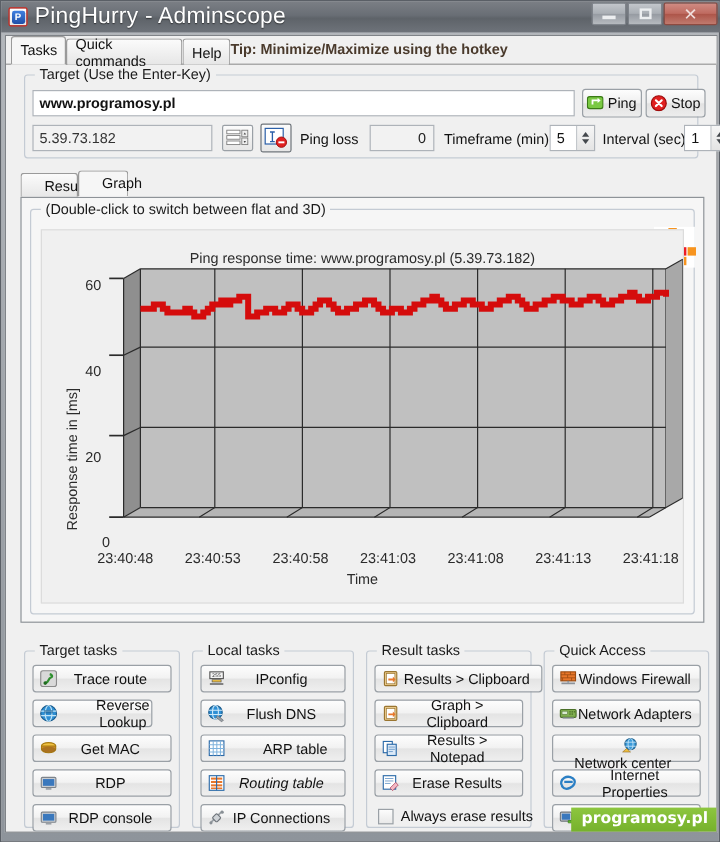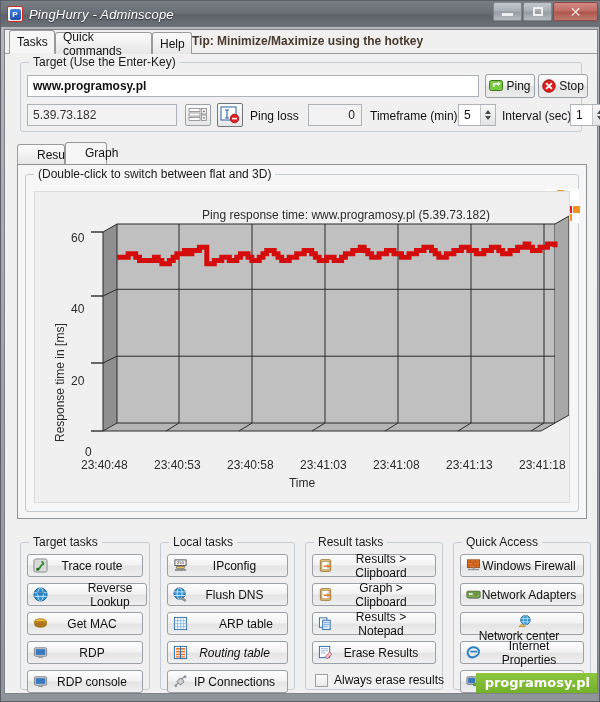--- a/index.html
+++ b/index.html
@@ -29,23 +29,22 @@
     display: flex; align-items: center; justify-content: center;
     flex: 0 0 auto;
   }
   .title-icon i {
     display: block; width: 11px; height: 11px; border-radius: 2px;
     background: linear-gradient(to bottom,#3f7fe0,#1f4fa8);
     color: #fff; font-style: normal; font-size: 8px; font-weight: bold;
     line-height: 11px; text-align: center;
   }
   .title-text {
-    color: #ffffff; font-size: 13px; letter-spacing: .2px;
+    color: #ffffff; font-size: 19px; letter-spacing: .2px;
     text-shadow: 0 1px 1px rgba(0,0,0,.55);
-    font-style: italic;
   }
   .winbtns { position: absolute; right: 3px; top: 1px; display: flex; }
   .winbtn {
     width: 29px; height: 19px; margin-left: 1px;
     border: 1px solid #80858c; border-radius: 2px;
     background: linear-gradient(to bottom,#c3c7cc 0%, #a9aeb4 48%, #969ba2 52%, #b6babf 100%);
     display: flex; align-items: center; justify-content: center;
   }
   .winbtn.close {
     width: 45px;
@@ -145,21 +144,21 @@
   .itab.active { top:0; height:22px; background:#f6f6f6; z-index:3; border-bottom:1px solid #f6f6f6;}
 
   .graphpanel {
     position: absolute;
     border: 1px solid #8e9398; background: #f6f6f6;
   }
   .graphbox {
     position: absolute; border: 1px solid #c4cbd4; border-radius:3px;
   }
   .chartarea {
-    position: absolute; background: #f0f0f0; border: 1px solid #dcdcdc; overflow: hidden; padding-left: 44px;
+    position: absolute; background: #f0f0f0; border: 1px solid #dcdcdc; overflow: hidden;
   }
   .chart-title {
     position: absolute; width: 100%; text-align: center; font-size: 12px; color: #2c2c2c;
   }
   .axis-label { position: absolute; font-size: 12px; color: #2b2b2b; }
   .ylabel {
     transform: rotate(-90deg); transform-origin: 0 0;
     white-space: nowrap;
   }
   .tick { position: absolute; font-size: 12px; color: #2b2b2b; }
@@ -423,21 +422,21 @@
     <div class="taskbtn" style="left:22px;top:524px;width:116px;">
       <span class="ic">
         <svg width="15" height="15" viewBox="0 0 16 16">
             <rect x="1" y="1" width="14" height="14" rx="2" fill="#d9d9d9" stroke="#8a8a8a"></rect>
             <path d="M5 12 C9 11 7 8 10 7 C12 6.3 11 4.5 9 4" stroke="#2f8f2f" stroke-width="2" fill="none"></path>
             <circle cx="5" cy="12" r="1.6" fill="#1e6b1e"></circle>
           </svg>
       </span>
       <span class="tl">Trace route</span>
     </div>
-    <div class="taskbtn" style="left:22px;top:553px;width:120px;gap:32px;">
+    <div class="taskbtn" style="left:22px;top:553px;width:100px;gap:32px;">
       <span class="ic">
         <svg width="15" height="15" viewBox="0 0 16 16">
             <circle cx="8" cy="8" r="7" fill="#2e8fd4" stroke="#1a5b8c"></circle>
             <ellipse cx="8" cy="8" rx="3" ry="7" fill="none" stroke="#bfe4f7"></ellipse>
             <path d="M1.4 6 h13.2 M1.4 10 h13.2" stroke="#bfe4f7"></path>
             <path d="M4 5 h8 v3 h-8z" fill="#1a5b8c" opacity=".55"></path>
           </svg>
       </span>
       <span class="tl">Reverse Lookup</span>
     </div>
@@ -530,21 +529,21 @@
         <svg width="15" height="15" viewBox="0 0 16 16">
             <path d="M3 12 l4-4 M9 6 l4-4" stroke="#9aa0a6" stroke-width="1.6"></path>
             <rect x="5.2" y="5.2" width="5.6" height="5.6" rx="1.2" transform="rotate(45 8 8)" fill="#cfd3d7" stroke="#6e747a"></rect>
             <circle cx="3" cy="12.5" r="1.4" fill="#8a9096"></circle>
             <circle cx="13" cy="3" r="1.4" fill="#8a9096"></circle>
           </svg>
       </span>
       <span class="tl">IP Connections</span>
     </div>
 
-    <div class="taskbtn" style="left:307px;top:524px;width:124px;">
+    <div class="taskbtn" style="left:307px;top:524px;width:140px;">
       <span class="ic">
         <svg width="15" height="15" viewBox="0 0 16 16">
             <rect x="2.5" y="1.8" width="11" height="12.4" rx="1" fill="#e8c88a" stroke="#9a7530"></rect>
             <rect x="4.2" y="3.6" width="7.6" height="9" fill="#fff" stroke="#9a7530" stroke-width=".6"></rect>
             <path d="M6 8 h4 v-1.8 l2.4 2.6 -2.4 2.6 v-1.8 h-4z" fill="#e8772a"></path>
           </svg>
       </span>
       <span class="tl">Results &gt; Clipboard</span>
     </div>
     <div class="taskbtn" style="left:307px;top:553px;width:124px;">

